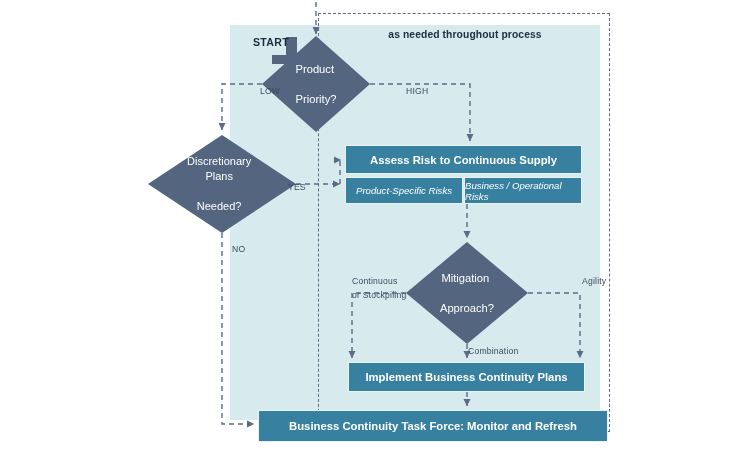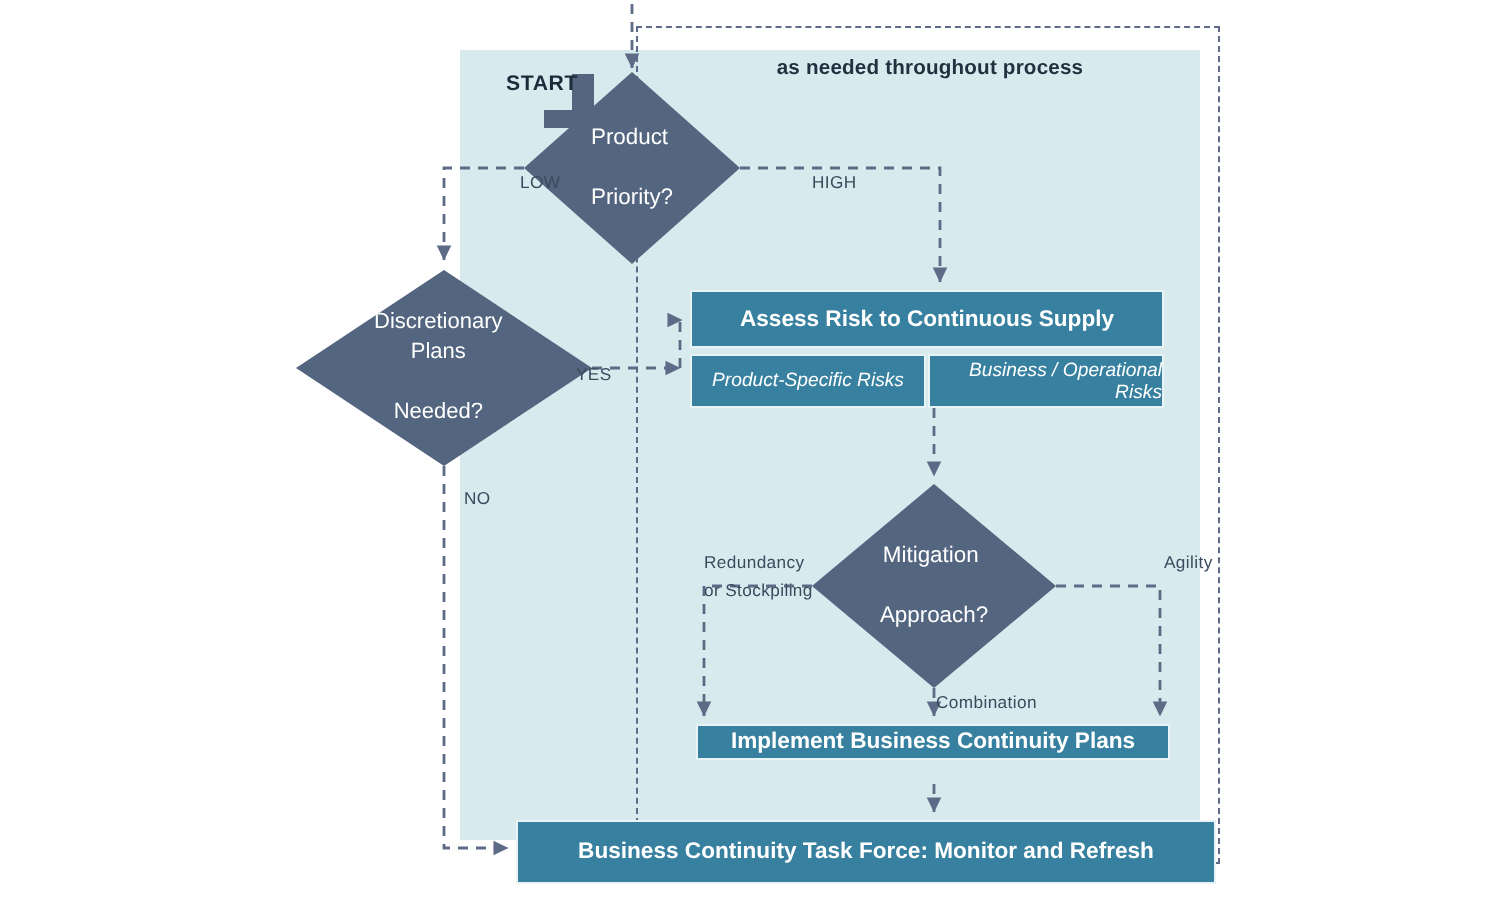--- a/index.html
+++ b/index.html
@@ -57,30 +57,30 @@
   .d-mitig    { left:406px; top:242px; width:122px; height:102px; }
   .diamond span { display:block; max-width:94%; }
 
   
   .tbox {
     position:absolute;
     background:#37809f;
     border:1px solid #e8f3f6;
     color:#ffffff;
     display:flex; align-items:center; justify-content:center;
-    text-align:right;
+    text-align:left;
     font-size:11.3px;
     font-weight:bold;
   }
   .b-assess  { left:345px; top:145px; width:237px; height:29px; }
   .b-sub-l   { left:345px; top:177px; width:118px; height:27px;
                font-weight:normal; font-style:italic; font-size:9.6px; }
   .b-sub-r   { left:464px; top:177px; width:118px; height:27px;
                font-weight:normal; font-style:italic; font-size:9.6px; }
-  .b-impl    { left:348px; top:362px; width:237px; height:18px; }
+  .b-impl    { left:348px; top:362px; width:237px; height:30px; }
   .b-task    { left:258px; top:410px; width:350px; height:32px; }
 
   
   .start-label {
     position:absolute; left:253px; top:36px;
     font-size:10.6px; font-weight:bold; color:#1d2b3a;
     letter-spacing:.3px;
   }
 
   
@@ -173,18 +173,18 @@
   <div class="tbox b-assess">Assess Risk to Continuous Supply</div>
   <div class="tbox b-sub-l">Product-Specific Risks</div>
   <div class="tbox b-sub-r">Business / Operational Risks</div>
   <div class="tbox b-impl">Implement Business Continuity Plans</div>
   <div class="tbox b-task">Business Continuity Task Force: Monitor and Refresh</div>
 
   <div class="elabel el-low">LOW</div>
   <div class="elabel el-high">HIGH</div>
   <div class="elabel el-yes">YES</div>
   <div class="elabel el-no">NO</div>
-  <div class="elabel el-red1">Redundancy</div>
+  <div class="elabel el-red1">Continuous</div>
   <div class="elabel el-red2">or Stockpiling</div>
   <div class="elabel el-agil">Agility</div>
   <div class="elabel el-comb">Combination</div>
 
 </div>
 
 </body></html>

